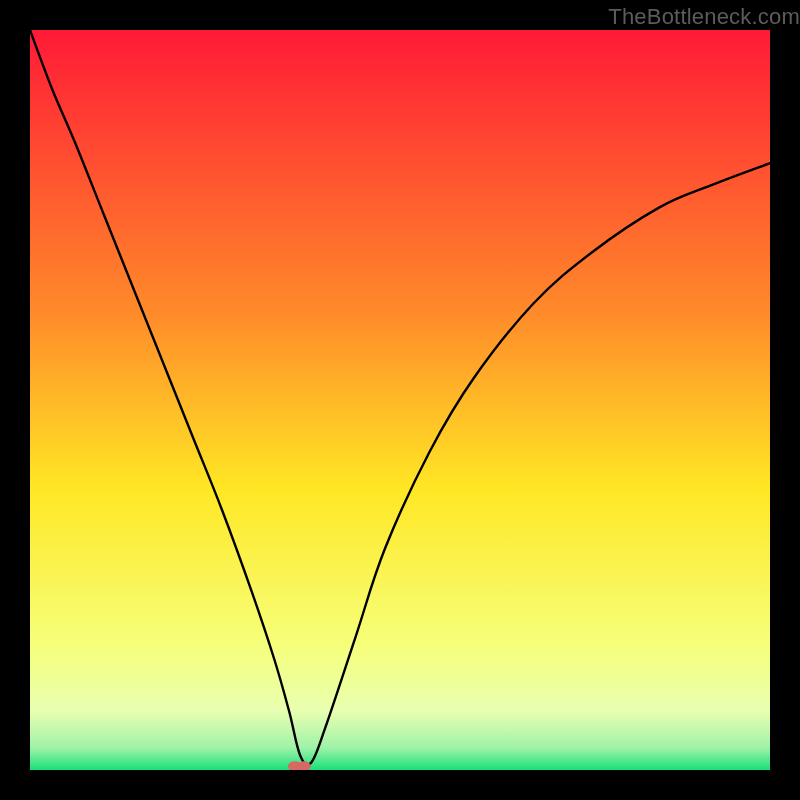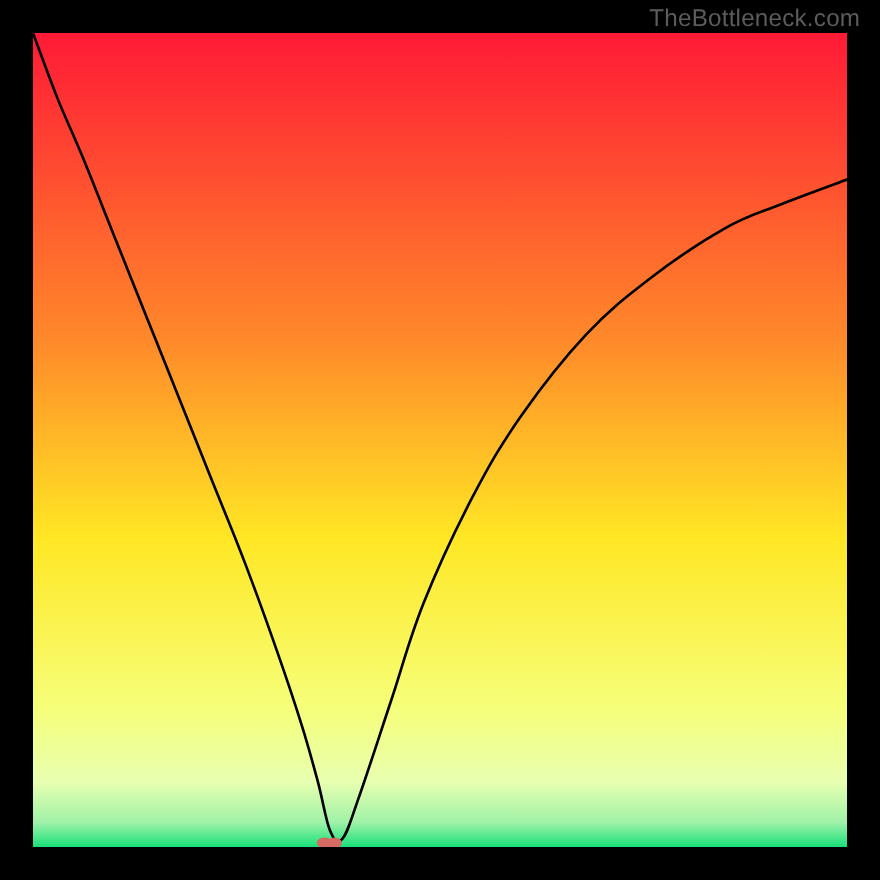--- a/index.html
+++ b/index.html
@@ -20,21 +20,21 @@
   .plot {
     position: absolute;
     left: 30px;
     top: 30px;
     width: 740px;
     height: 740px;
   }
   .watermark {
     position: absolute;
     top: 4px;
-    right: 18px;
+    right: 0;
     font-size: 22px;
     font-weight: 500;
     color: #5c5c5c;
     letter-spacing: 0.2px;
     font-family: Arial, Helvetica, sans-serif;
   }
 </style>
 </head>
 <body>
 

